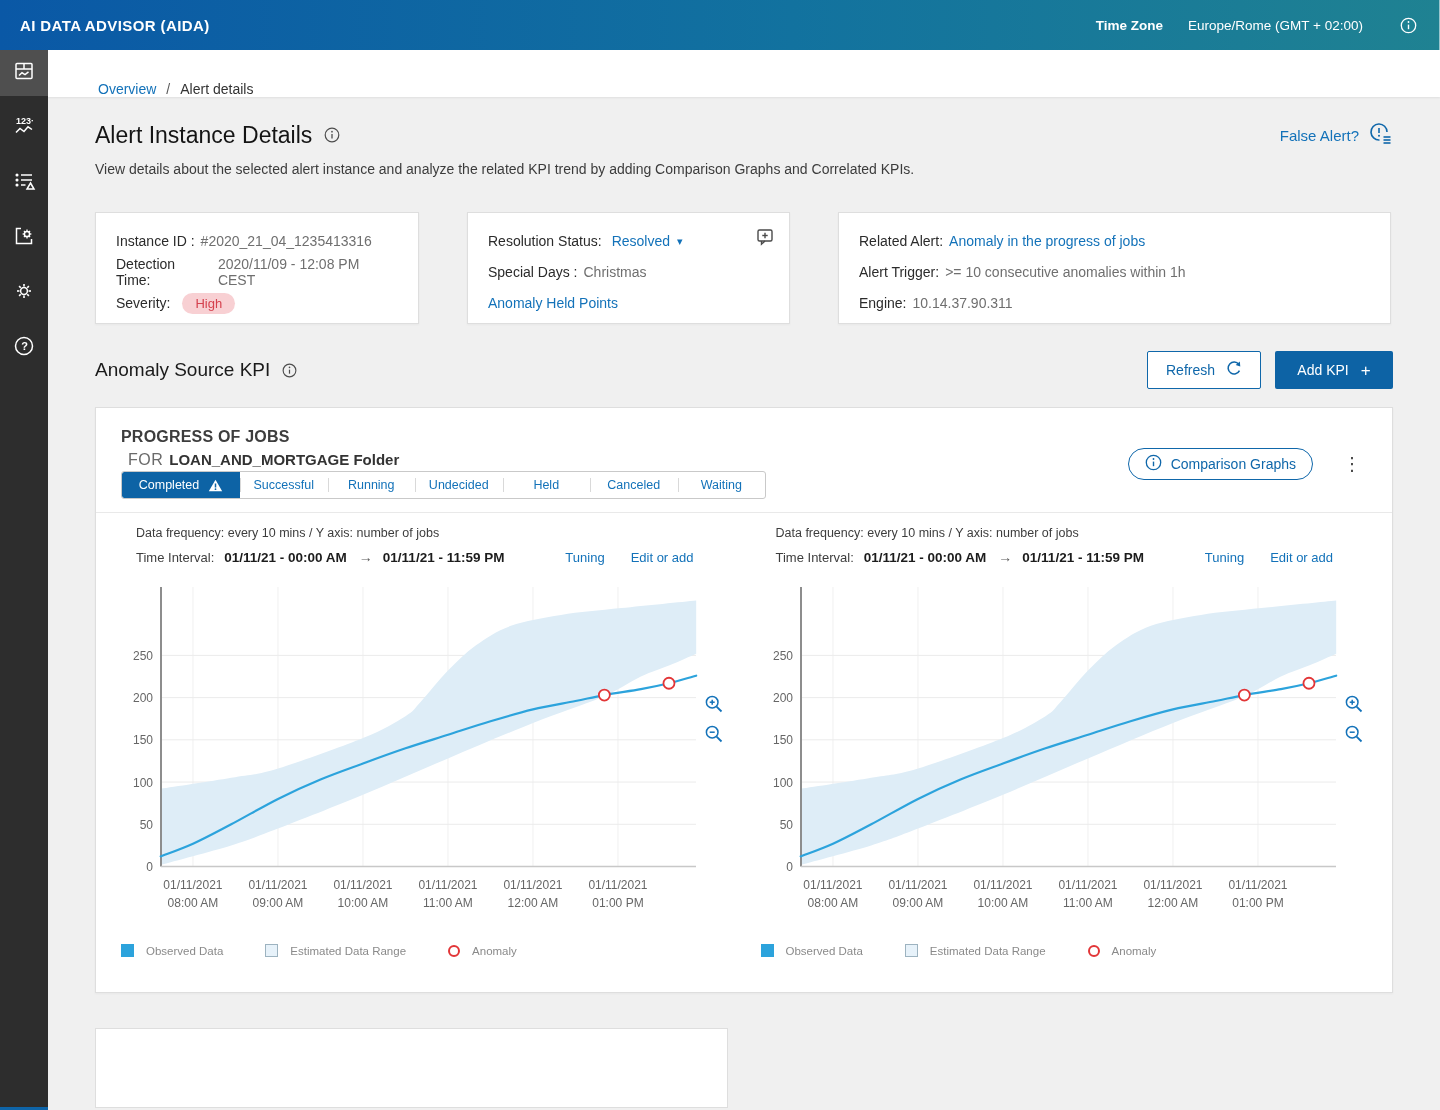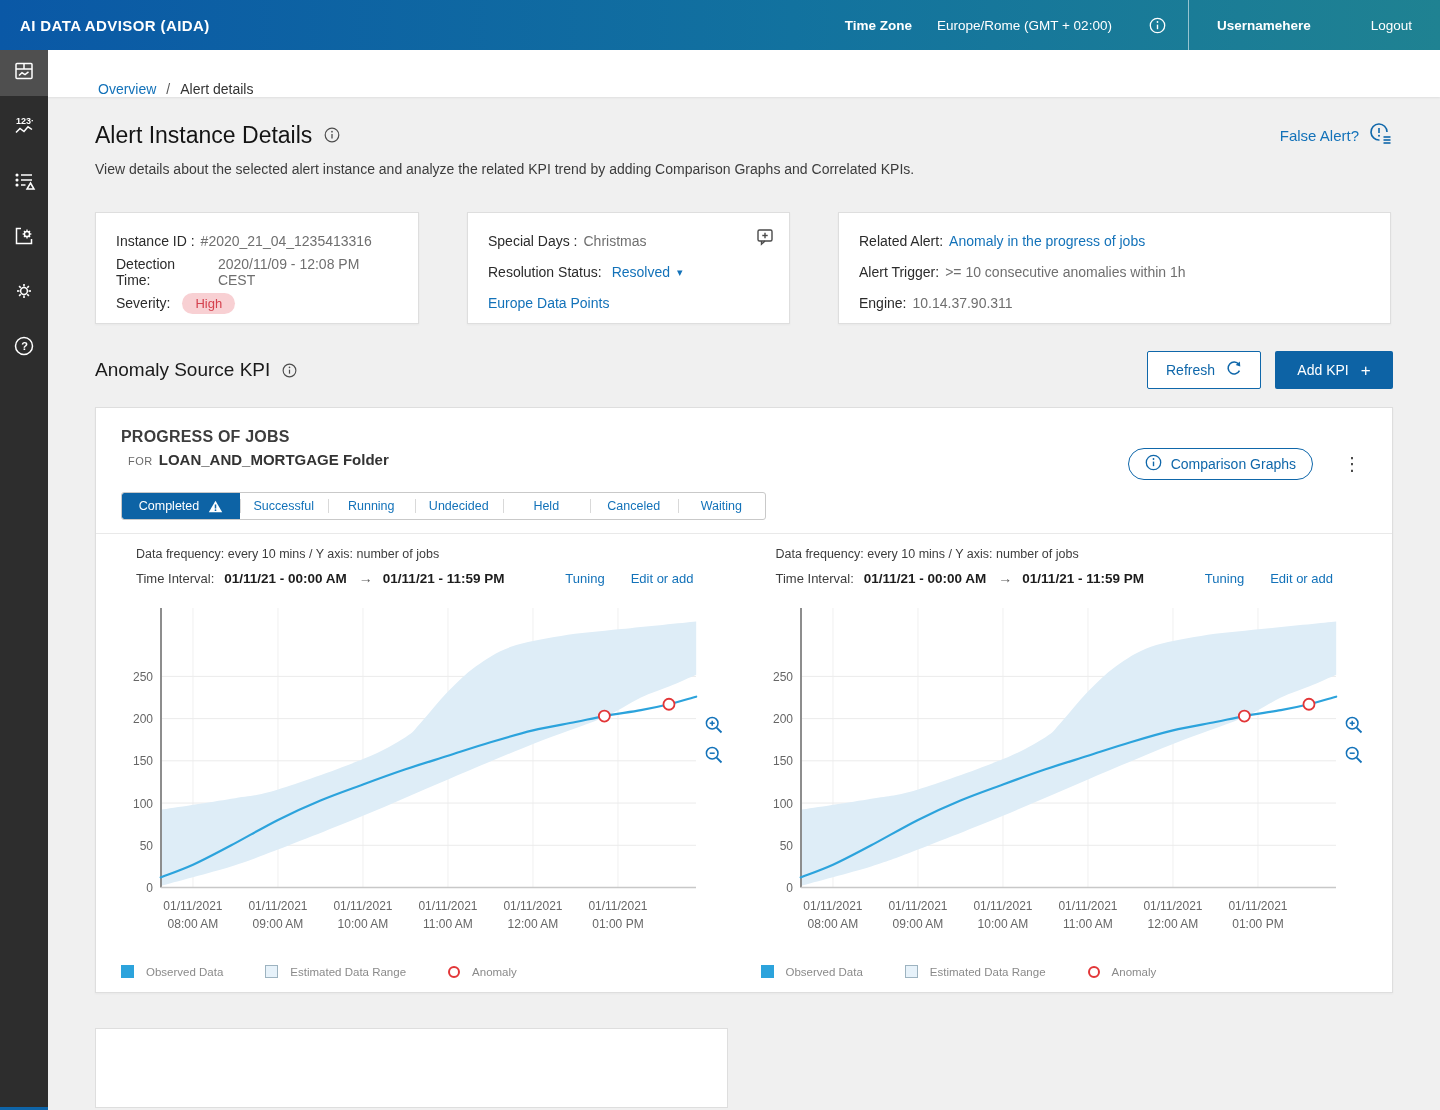--- a/index.html
+++ b/index.html
@@ -67,28 +67,28 @@
     gap:10px; cursor:pointer; }
   .btn-primary { margin-left:14px; width:118px; height:38px; background:#0d63a5; border:none; border-radius:2px;
     color:#fff; font-size:14px; display:flex; align-items:center; justify-content:center; gap:12px; cursor:pointer; }
   .plus-glyph { font-size:17px; font-weight:400; line-height:1; }
 
   
   .kpi-card { margin-top:17px; background:#fff; border:1px solid #dedede; box-shadow:0 1px 2px rgba(0,0,0,.04);
     height:586px; padding:19px 25px 0; position:relative; }
   .kpi-title { font-size:16px; font-weight:700; color:#3d3d3d; line-height:19px; letter-spacing:.2px; }
   .kpi-for { margin-top:5px; height:17px; display:flex; align-items:baseline; }
-  .for-label { font-size:11px; color:#6a6a6a; letter-spacing:.5px;padding-left:7px; }
+  .for-label { font-size:16px; color:#6a6a6a; letter-spacing:.5px;padding-left:7px; }
   .for-value { font-size:15px; font-weight:700; color:#333; margin-left:6px; }
   .kpi-head-right { position:absolute; top:40px; right:25px; display:flex; align-items:center; }
   .pill-btn { height:32px; border:1px solid #0f67aa; border-radius:16px; display:flex; align-items:center;
     gap:9px; padding:0 16px; color:#0f67aa; font-size:14px; background:#fff; cursor:pointer; }
   .kebab { margin-left:24px; font-size:18px; color:#3f3f3f; cursor:pointer; line-height:1; padding:2px 6px; }
 
-  .tabs { margin-top:24px; width:645px; height:28px; border:1px solid #c9c9c9; border-radius:3px;
+  .tabs { margin-top:3px; width:645px; height:28px; border:1px solid #c9c9c9; border-radius:3px;
     display:flex; overflow:hidden; background:#fff; }
   .tab { flex:1; display:flex; align-items:center; justify-content:center; font-size:12.5px;
     color:#1372b9; cursor:pointer; position:relative; }
   .tab + .tab:not(.active)::before { content:""; position:absolute; left:0; top:6px; bottom:6px; width:1px; background:#d9d9d9; }
   .tab.active { flex:0 0 118px; background:#0d63a5; color:#fff; font-weight:500; gap:9px; border-radius:2px 0 0 2px; }
 
   .kpi-divider { margin:13px -25px 0; border-top:1px solid #e9e9e9; }
 
   .charts-row { display:flex; gap:33px; padding-top:13px; }
   .chart-block { width:612px; }
@@ -127,24 +127,20 @@
       <span>Europe/Rome (GMT + 02:00)</span>
       <span class="info-icon">
         <svg width="17" height="17" viewBox="0 0 17 17">
             <circle cx="8.5" cy="8.5" r="7.2" fill="none" stroke="#fff" stroke-width="1.3"></circle>
             <line x1="8.5" y1="7.6" x2="8.5" y2="12.2" stroke="#fff" stroke-width="1.4"></line>
             <circle cx="8.5" cy="5" r="0.9" fill="#fff"></circle>
           </svg>
       </span>
     </div>
     <div class="tz-divider"></div>
-    <div class="user-block">
-      <span class="username">Usernamehere</span>
-      <span class="logout">Logout</span>
-    </div>
   </div>
 </div>
 
 <div class="sidebar">
   <div class="side-item active">
     <span>
       <svg width="24" height="24" viewBox="0 0 24 24" fill="none" stroke="#fff" stroke-width="1.5">
         <rect x="4" y="4.5" width="16" height="15" rx="1"></rect>
           <line x1="4" y1="10" x2="20" y2="10"></line>
           <line x1="12" y1="4.5" x2="12" y2="10"></line>
@@ -267,32 +263,32 @@
         <span class="dvalue">2020/11/09 - 12:08 PM CEST</span>
       </div>
       <div class="drow">
         <span class="dlabel">Severity:</span>
         <span class="badge-high">High</span>
       </div>
     </div>
 
     <div class="dcard c2">
       <div class="drow">
-        <span class="dlabel">Special Days :</span>
-        <span class="dvalue">Christmas</span>
-      </div>
-      <div class="drow">
         <span class="dlabel">Resolution Status:</span>
         <span class="resolved">
           <span>Resolved</span>
           <span class="caret">▾</span>
         </span>
       </div>
       <div class="drow">
-        <span class="blue-link">Europe Data Points</span>
+        <span class="dlabel">Special Days :</span>
+        <span class="dvalue">Christmas</span>
+      </div>
+      <div class="drow">
+        <span class="blue-link">Anomaly Held Points</span>
       </div>
       <span class="comment-btn">
         <svg width="20" height="20" viewBox="0 0 20 20" fill="none" stroke="#4a4a4a" stroke-width="1.4">
           <rect x="3" y="3" width="14" height="11" rx="1.5"></rect>
           <line x1="10" y1="5.8" x2="10" y2="11.2"></line>
               <line x1="7.3" y1="8.5" x2="12.7" y2="8.5"></line>
           <path d="M6.5 14 L6.5 17.2 L10 14"></path>
         </svg>
       </span>
     </div>

